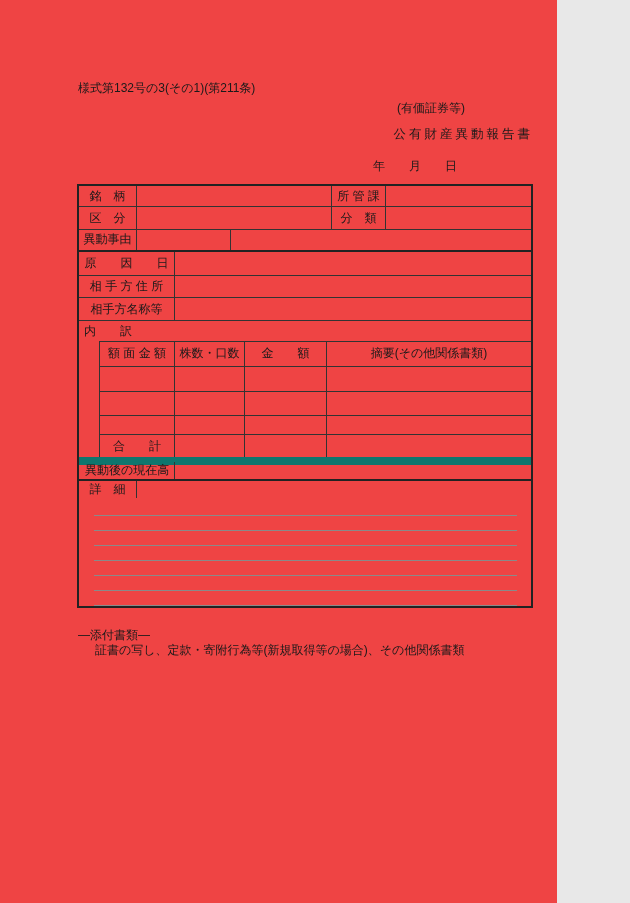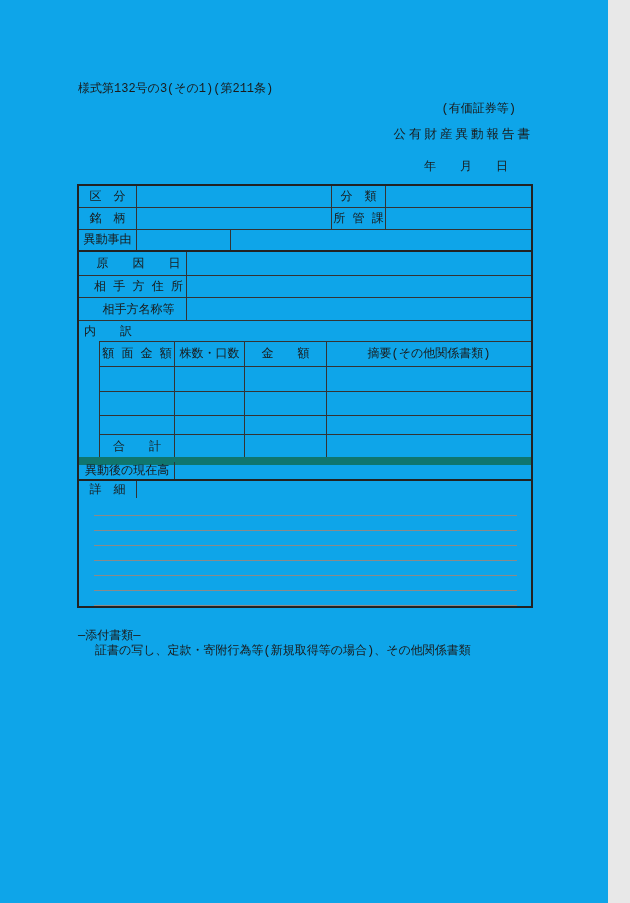--- a/index.html
+++ b/index.html
@@ -1,21 +1,21 @@
 <!DOCTYPE html>
 <html><head>
 <meta charset="utf-8">
 <style>
   * { margin:0; padding:0; box-sizing:border-box; }
   html,body { background:#e8e8e8; }
   .page {
     position:relative;
-    width:608px; height:903px;
-    background:#0ea5e9;
-    font-family:Liberation Mono, monospace;
+    width:557px; height:903px;
+    background:#ef4444;
+    font-family:Liberation Sans, sans-serif;
     color:#1a1a1a;
     font-size:12px;
     overflow:hidden;
   }
   .abs { position:absolute; white-space:pre; }
   .form-number { left:78px; top:80px; }
   .category-note { right:92px; top:100px; }
   .doc-title { left:77px; top:126px; width:456px; text-align:right; font-size:12.5px; letter-spacing:3px; }
   .date-line { right:100px; top:158px; }
 
@@ -43,21 +43,21 @@
   .sec-naiyo { height:229px; display:flex; flex-direction:row; border-bottom:2px solid #222; }
   .sec-shosai { flex:1; display:flex; flex-direction:column; }
 
   .w-label { width:58px; flex:none; }
   .w-val1  { width:195px; flex:none; }
   .w-label2{ width:54px; flex:none; }
   .w-val2  { flex:1; }
   .w-ido1  { width:94px; flex:none; }
 
   .naiyo-content { flex:1; display:flex; flex-direction:column; }
-  .nrow-label { width:96px; flex:none;margin-left:12px; }
+  .nrow-label { width:96px; flex:none; }
   .nr1 { height:24px; }
   .nr2 { height:23px; }
   .nr3 { height:23px; }
   .nr-uchiwake { height:20px; display:flex; align-items:center; padding-left:5px; white-space:pre; }
 
   .inner-region { height:116px; display:flex; flex-direction:row; }
   .gutter { width:20px; flex:none; }
   .inner-table {
     flex:1; border-left:1px solid #333; border-top:1px solid #333;
     display:flex; flex-direction:column;
@@ -88,34 +88,34 @@
 
 <div class="page">
 
   <div class="abs form-number">様式第132号の3(その1)(第211条)</div>
   <div class="abs category-note">(有価証券等)</div>
   <div class="abs doc-title">公有財産異動報告書</div>
   <div class="abs date-line">年　　月　　日</div>
 
   <div class="form-table">
 
+    <div class="trow r1 bb">
+      <div class="cell lbl w-label br">銘　柄</div>
+      <div class="cell w-val1 br"></div>
+      <div class="cell lbl w-label2 br">所 管 課</div>
+      <div class="cell w-val2"></div>
+    </div>
+
     <div class="trow r2 bb">
       <div class="cell lbl w-label br">区　分</div>
       <div class="cell w-val1 br"></div>
       <div class="cell lbl w-label2 br">分　類</div>
       <div class="cell w-val2"></div>
     </div>
 
-    <div class="trow r1 bb">
-      <div class="cell lbl w-label br">銘　柄</div>
-      <div class="cell w-val1 br"></div>
-      <div class="cell lbl w-label2 br">所 管 課</div>
-      <div class="cell w-val2"></div>
-    </div>
-
     <div class="trow r3 bb2">
       <div class="cell lbl w-label br">異動事由</div>
       <div class="cell w-ido1 br"></div>
       <div class="cell w-val2"></div>
     </div>
 
     <div class="sec-naiyo">
       <div class="naiyo-content">
 
         <div class="trow nr1 bb">

